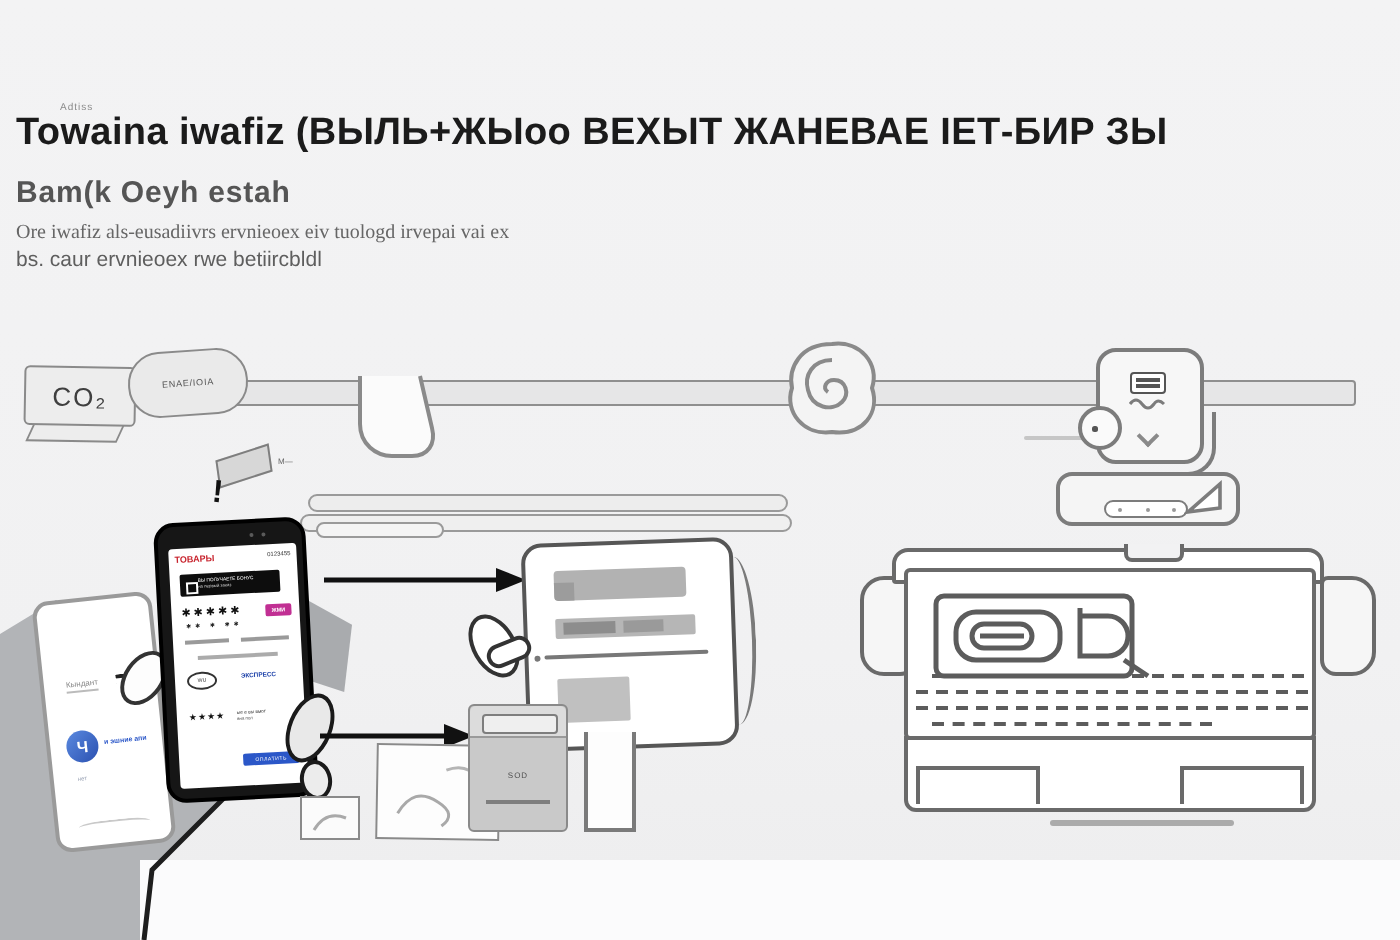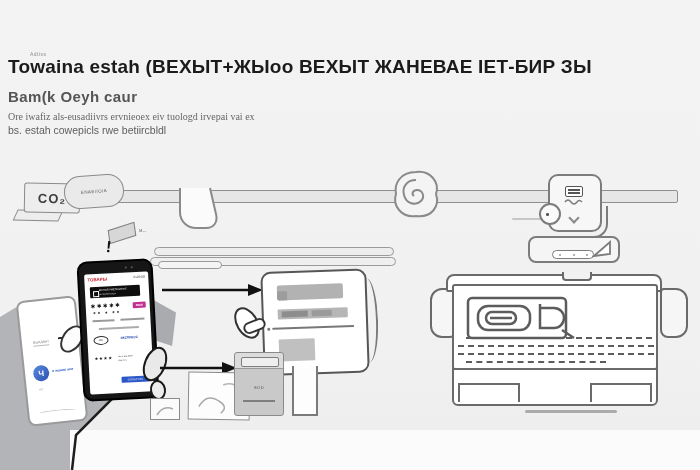--- a/index.html
+++ b/index.html
@@ -10,22 +10,22 @@
 
   
   .eyebrow{left:30px;top:51px;font-size:5px;color:#8a8a8a;letter-spacing:.5px;}
   .h1{left:8px;top:56px;width:560px;font-size:19px;font-weight:bold;color:#1b1b1b;letter-spacing:.2px;white-space:nowrap;}
   .h2{left:8px;top:88px;font-size:15px;font-weight:bold;color:#555;letter-spacing:.4px;}
   .body1{left:8px;top:111px;font-size:10px;color:#666;font-family:Liberation Serif, serif;}
   .body2{left:8px;top:124px;font-size:10.5px;color:#5e5e5e;}
 
   
   .pipe{left:60px;top:190px;width:618px;height:13px;background:#e6e6e7;border:1.5px solid #8f8f8f;border-radius:2px;}
-  .co2tag{left:24px;top:183px;width:56px;height:30px;background:#ededed;border:1.5px solid #8a8a8a;border-radius:3px;
-          transform:rotate(1deg);display:flex;align-items:center;justify-content:center;font-size:13px;color:#3f3f3f;letter-spacing:1px;font-weight:bold;}
+  .co2tag{left:12px;top:183px;width:56px;height:30px;background:#ededed;border:1.5px solid #8a8a8a;border-radius:3px;
+          transform:rotate(1deg);display:flex;align-items:center;justify-content:center;font-size:13px;color:#3f3f3f;letter-spacing:1px;}
   .co2flap{left:15px;top:210px;width:46px;height:11px;background:#ededed;border:1.5px solid #8a8a8a;transform:skewX(-24deg) rotate(1deg);}
   .capsule{left:64px;top:175px;width:60px;height:33px;background:#eaeaea;border:1.5px solid #8a8a8a;border-radius:16px;
            transform:rotate(-4deg);display:flex;align-items:center;justify-content:center;font-size:4.5px;color:#555;letter-spacing:.4px;}
   .shadowline{background:#c6c6c6;border-radius:2px;}
 
   
   .stand-head{left:548px;top:174px;width:54px;height:58px;background:#f7f7f7;border:2px solid #7c7c7c;border-radius:10px;}
   .stand-screen{left:565px;top:186px;width:18px;height:11px;border:1.5px solid #555;border-radius:2px;background:#fff;}
   .stand-screen i{position:absolute;left:2px;right:2px;height:1.5px;background:#555;}
   .stand-chevron{left:570px;top:214px;width:8px;height:8px;border-right:2px solid #8a8a8a;border-bottom:2px solid #8a8a8a;transform:rotate(45deg);}
@@ -128,24 +128,24 @@
   .m-footL{position:absolute;left:4px;bottom:2px;width:58px;height:17px;border:2px solid #6a6a6a;border-bottom:none;background:#fff;}
   .m-footR{position:absolute;right:4px;bottom:2px;width:58px;height:17px;border:2px solid #6a6a6a;border-bottom:none;background:#fff;}
   .m-shadow{left:525px;top:410px;width:92px;height:3px;background:#ababab;border-radius:2px;}
 </style>
 </head>
 <body>
 
 <div class="stage">
 
   <div class="abs eyebrow">Adtiss</div>
-  <div class="abs h1">Towaina estah (ВЕХЫТ+ЖЫоо ВЕХЫТ ЖАНЕВАЕ ІЕТ-БИР ЗЫ</div>
-  <div class="abs h2">Bam(k Oeyh caur</div>
+  <div class="abs h1">Towaina iwafiz (ВЫЛЬ+ЖЫоо ВЕХЫТ ЖАНЕВАЕ ІЕТ-БИР ЗЫ</div>
+  <div class="abs h2">Bam(k Oeyh estah</div>
   <div class="abs body1">Ore iwafiz als-eusadiivrs ervnieoex eiv tuologd irvepai vai ex</div>
-  <div class="abs body2">bs. estah cowepicls rwe betiircbldl</div>
+  <div class="abs body2">bs. caur ervnieoex rwe betiircbldl</div>
 
   <div class="abs pipe"></div>
   <div class="abs co2flap"></div>
   <div class="abs co2tag">CO₂</div>
   <div class="abs capsule">ENAE/IOIA</div>
 
   <svg class="abs" style="left:172px;top:186px" width="52" height="52">
     <path d="M8 2 v24 c0 10 8 16 16 16 h10 c8 0 12 -6 10 -14 l-6 -26" fill="#fbfbfb" stroke="#8a8a8a" stroke-width="2"></path>
   </svg>
 

